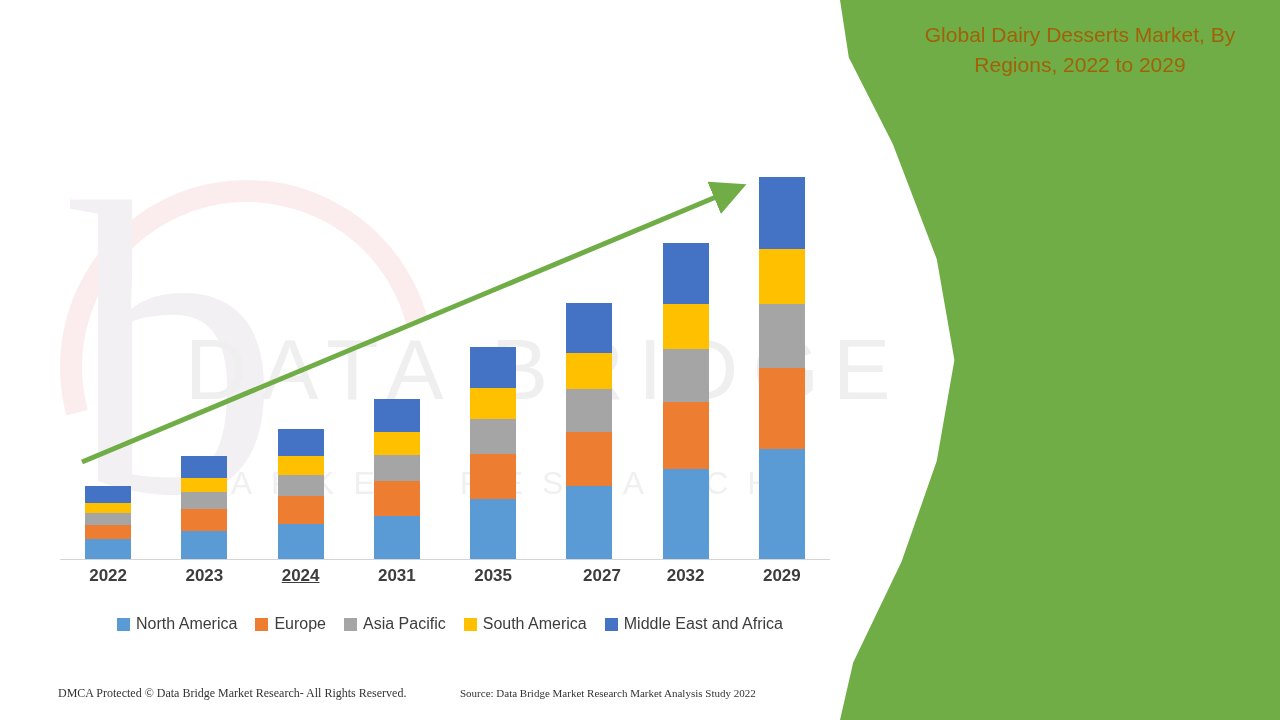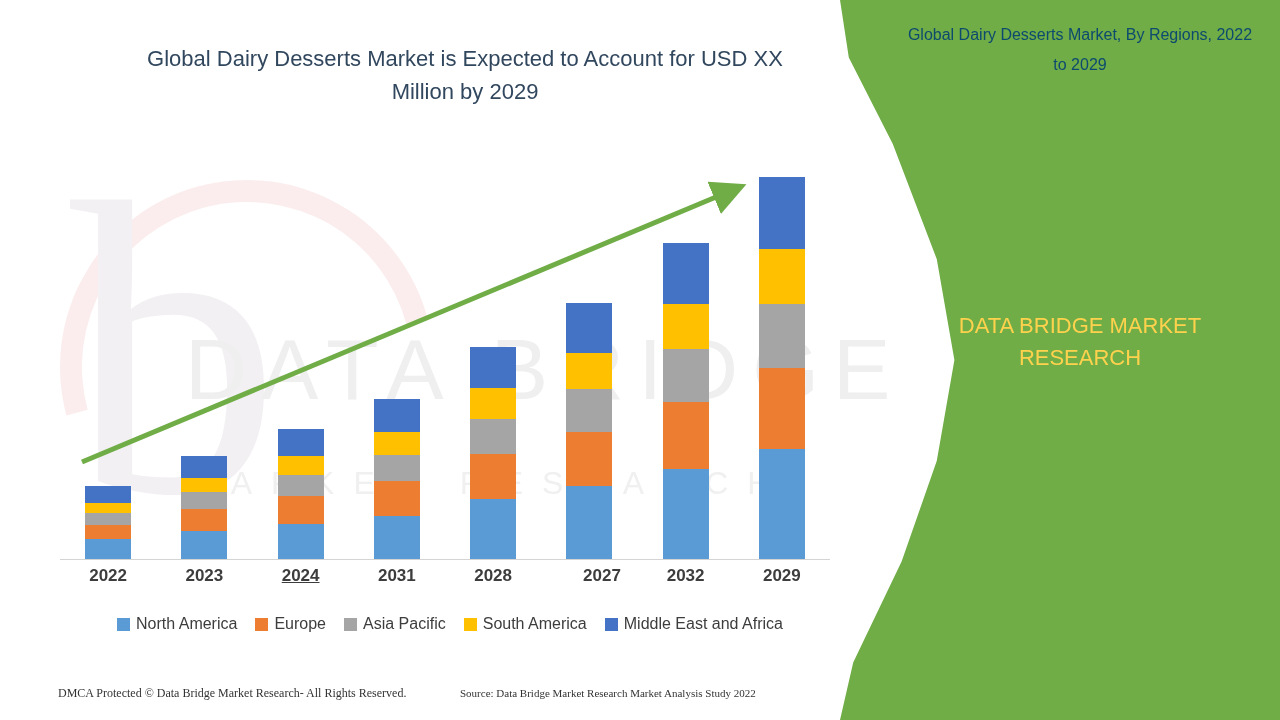--- a/index.html
+++ b/index.html
@@ -3,21 +3,21 @@
 <meta charset="utf-8">
 <style>
   html,body{margin:0;padding:0;}
   body{width:1280px;height:720px;background:#ffffff;font-family:"Liberation Sans",sans-serif;overflow:hidden;}
   #page{position:relative;width:1280px;height:720px;overflow:hidden;background:#fff;}
 
   
   #right-panel{position:absolute;top:0;right:0;width:440px;height:720px;overflow:hidden;}
   #right-panel .green{position:absolute;inset:0;background:#70ad47;
      clip-path:polygon(100% 0,100% 100%,0 100%, 3% 92%, 14% 78%, 22% 64%, 26% 50%, 22% 36%, 12% 20%, 2% 8%, 0 0);}
-  #panel-title{position:absolute;top:20px;left:60px;width:360px;color:#0c4a6e;font-size:16px;line-height:30px;text-align:center;font-family:"Liberation Sans",sans-serif;}
+  #panel-title{position:absolute;top:20px;left:60px;width:360px;color:#a16207;font-size:21px;line-height:30px;text-align:center;font-family:"Liberation Sans",sans-serif;}
 
   #brand{position:absolute;top:310px;left:60px;width:360px;text-align:center;color:#ffd24d;font-size:22px;line-height:32px;}
 
   
   #wm-b{position:absolute;left:70px;top:150px;font-size:420px;line-height:400px;color:#f3f0f3;font-family:"Liberation Serif",serif;z-index:0;}
   #wm-arc{position:absolute;left:60px;top:180px;width:330px;height:330px;border-radius:50%;border:22px solid #fbeaea;border-right-color:transparent;border-bottom-color:transparent;transform:rotate(30deg);z-index:0;opacity:.85;}
   #wm-data{position:absolute;left:185px;top:320px;font-size:86px;letter-spacing:14px;color:#efefef;font-family:"Liberation Sans",sans-serif;z-index:0;white-space:nowrap;}
   #wm-mkt{position:absolute;left:185px;top:465px;font-size:32px;letter-spacing:19px;color:#f0f0f0;font-family:"Liberation Sans",sans-serif;z-index:0;white-space:nowrap;}
 
   
@@ -42,21 +42,20 @@
 </head>
 <body>
 
 <div id="page">
 
   <div id="wm-arc"></div>
   <div id="wm-b">b</div>
   <div id="wm-data">DATA BRIDGE</div>
   <div id="wm-mkt">MARKET RESEARCH</div>
 
-  <div id="chart-title">Global Dairy Desserts Market is Expected to Account for USD XX Million by 2029</div>
 
   <div id="plot">
     <div id="axis-line"></div>
   <div class="bar-col" style="left: 25.125px;">
         <div class="seg" style="height: 16.6941px; background: rgb(68, 114, 196);"></div>
         <div class="seg" style="height: 9.82005px; background: rgb(255, 192, 0);"></div>
         <div class="seg" style="height: 11.7841px; background: rgb(165, 165, 165);"></div>
         <div class="seg" style="height: 14.7301px; background: rgb(237, 125, 49);"></div>
         <div class="seg" style="height: 19.6401px; background: rgb(91, 155, 213);"></div>
       </div>
@@ -143,24 +142,23 @@
       </div>
     </div>
 
   <div id="footer-left">DMCA Protected © Data Bridge Market Research- All Rights Reserved.</div>
   <div id="footer-right">Source: Data Bridge Market Research Market Analysis Study 2022</div>
 
   <div id="right-panel">
     <div class="green"></div>
     <div id="panel-title">Global Dairy Desserts Market, By Regions, 2022 to 2029</div>
 
-    <div id="brand">DATA BRIDGE MARKET RESEARCH</div>
 
   </div>
 <div class="bar-label" style="left: 63.125px;">2022</div>
     <div class="bar-label" style="left: 159.375px;">2023</div>
     <div class="bar-label" style="left: 255.625px; text-decoration: underline;">2024</div>
     <div class="bar-label" style="left: 351.875px;">2031</div>
-    <div class="bar-label" style="left: 448.125px;">2028</div>
+    <div class="bar-label" style="left: 448.125px;">2035</div>
     <div class="bar-label" style="left: 557px;">2027</div>
     <div class="bar-label" style="left: 640.625px;">2032</div>
     <div class="bar-label" style="left: 736.875px;">2029</div>
   </div>
 
 </body></html>

